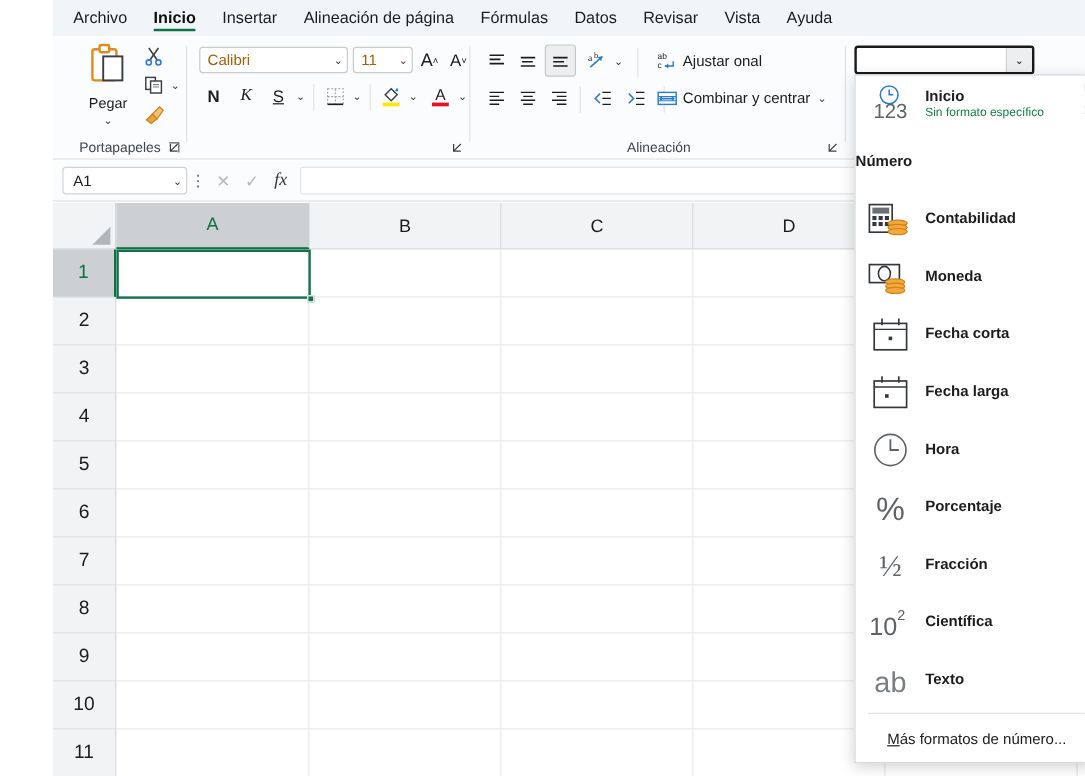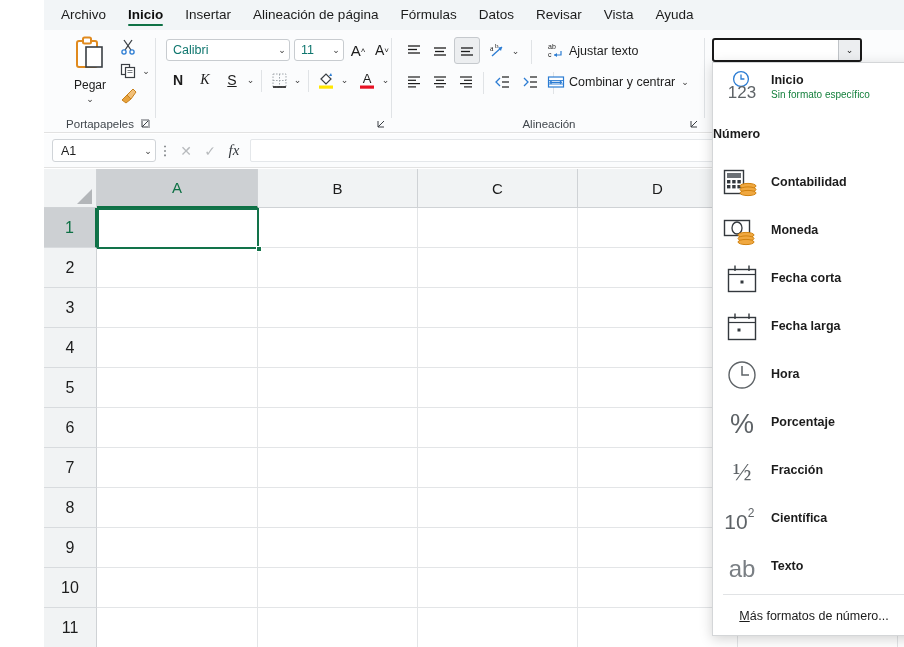--- a/index.html
+++ b/index.html
@@ -66,21 +66,21 @@
   }
 
   
   #g-font { left: 113px; width: 235px; }
   .combo {
     position: absolute;
     border: 1px solid #c8ccd0; background: #fff; border-radius: 3px;
     display: flex; align-items: center; cursor: default;
   }
   .combo span.val {
-    font-size: 12.5px; color: #0f766e; padding-left: 6px; flex: 1;
+    font-size: 12.5px; color: #a16207; padding-left: 6px; flex: 1;
     white-space: nowrap; overflow: hidden;
   }
   .caret { width: 14px; text-align: center; font-size: 9px; color: #3a3a3a; }
   .fbtn {
     position: absolute; cursor: default;
     display: flex; align-items: center; justify-content: center;
     font-size: 14px; color: #1c1c1c; border-radius: 3px;
   }
 
   
@@ -365,21 +365,21 @@
       </div>
       <div class="abtn" style="left:116px; top:9px; width:13px; height:24px; font-size:9px; color:#3a3a3a;">⌄</div>
       <div class="group-sep" style="left:138px; top:10px; height:24px;"></div>
       <div class="wide-btn" style="left:150px; top:9px; width:120px; height:24px;">
         <svg width="18" height="18" viewBox="0 0 18 18" style="margin-right:4px;">
           <text x="1" y="7" font-size="7" font-family="Liberation Sans, sans-serif" fill="#1c1c1c">ab</text>
           <text x="1" y="15" font-size="7" font-family="Liberation Sans, sans-serif" fill="#1c1c1c">c</text>
           <path d="M7 13 H14 V9" fill="none" stroke="#2b7cd3" stroke-width="1.2"></path>
           <path d="M7 13 L10 11 L10 15 Z" fill="#2b7cd3"></path>
         </svg>
-        <span>Ajustar texto</span>
+        <span>Ajustar onal</span>
       </div>
 
       <div class="abtn" style="left:9px; top:40px; width:24px; height:24px;">
         <svg width="16" height="16" viewBox="0 0 16 16">
           <line x1="2" y1="3" x2="14" y2="3" stroke="#1c1c1c" stroke-width="1.2"></line>
           <line x1="2" y1="6.3" x2="10" y2="6.3" stroke="#1c1c1c" stroke-width="1.2"></line>
           <line x1="2" y1="9.6" x2="14" y2="9.6" stroke="#1c1c1c" stroke-width="1.2"></line>
           <line x1="2" y1="12.9" x2="10" y2="12.9" stroke="#1c1c1c" stroke-width="1.2"></line>
         </svg>
       </div>

